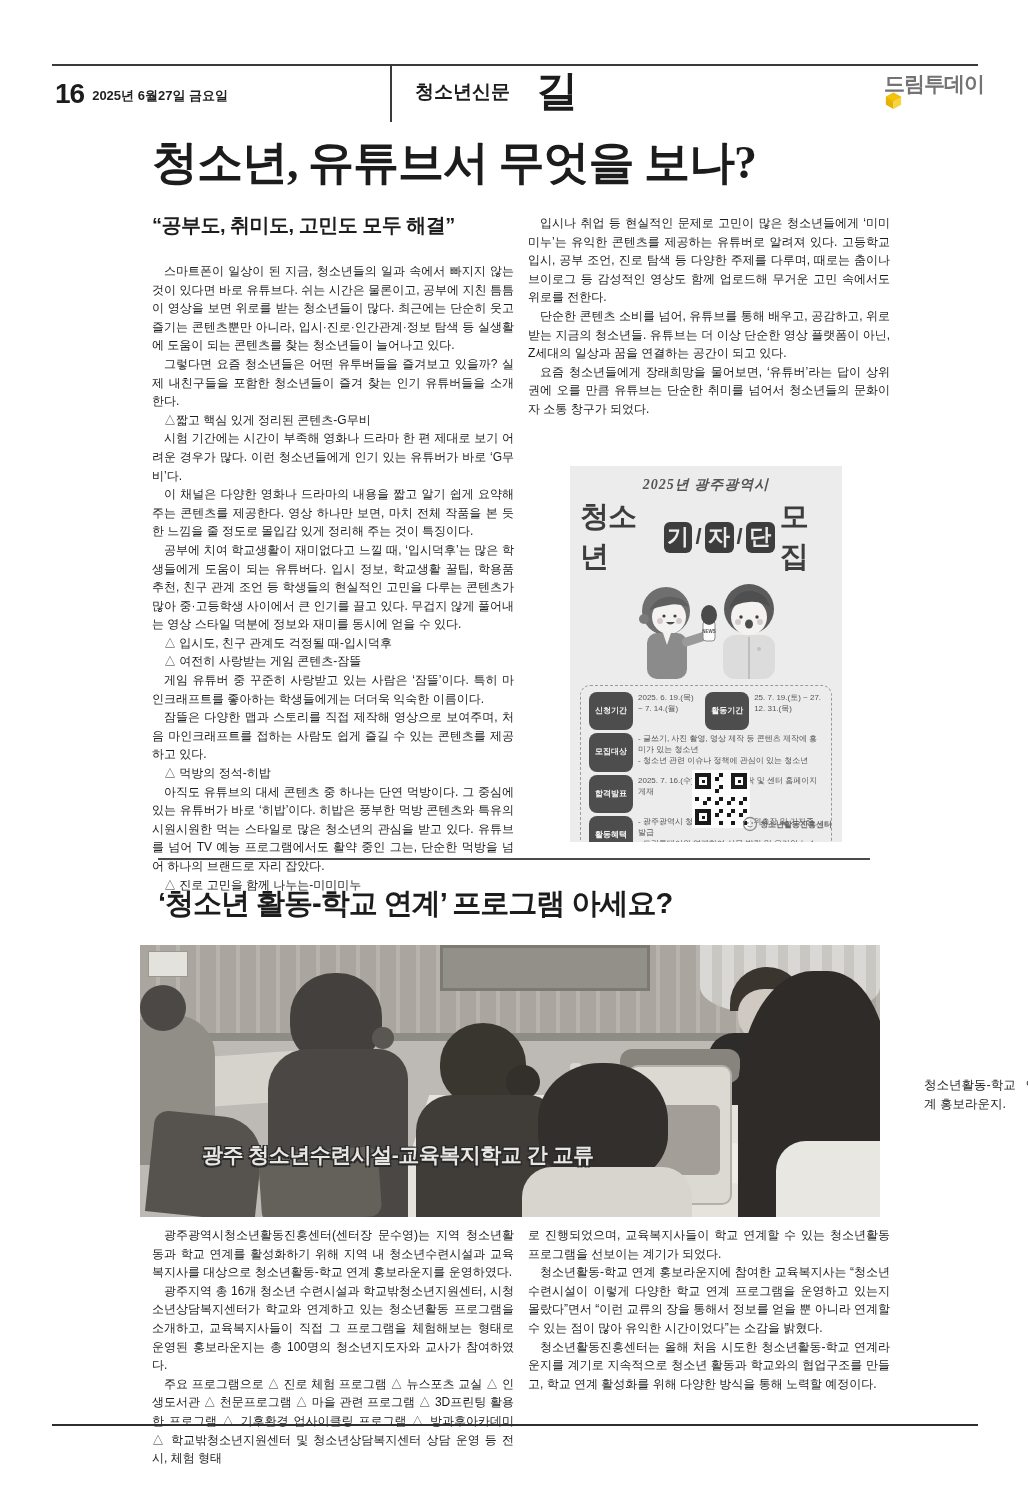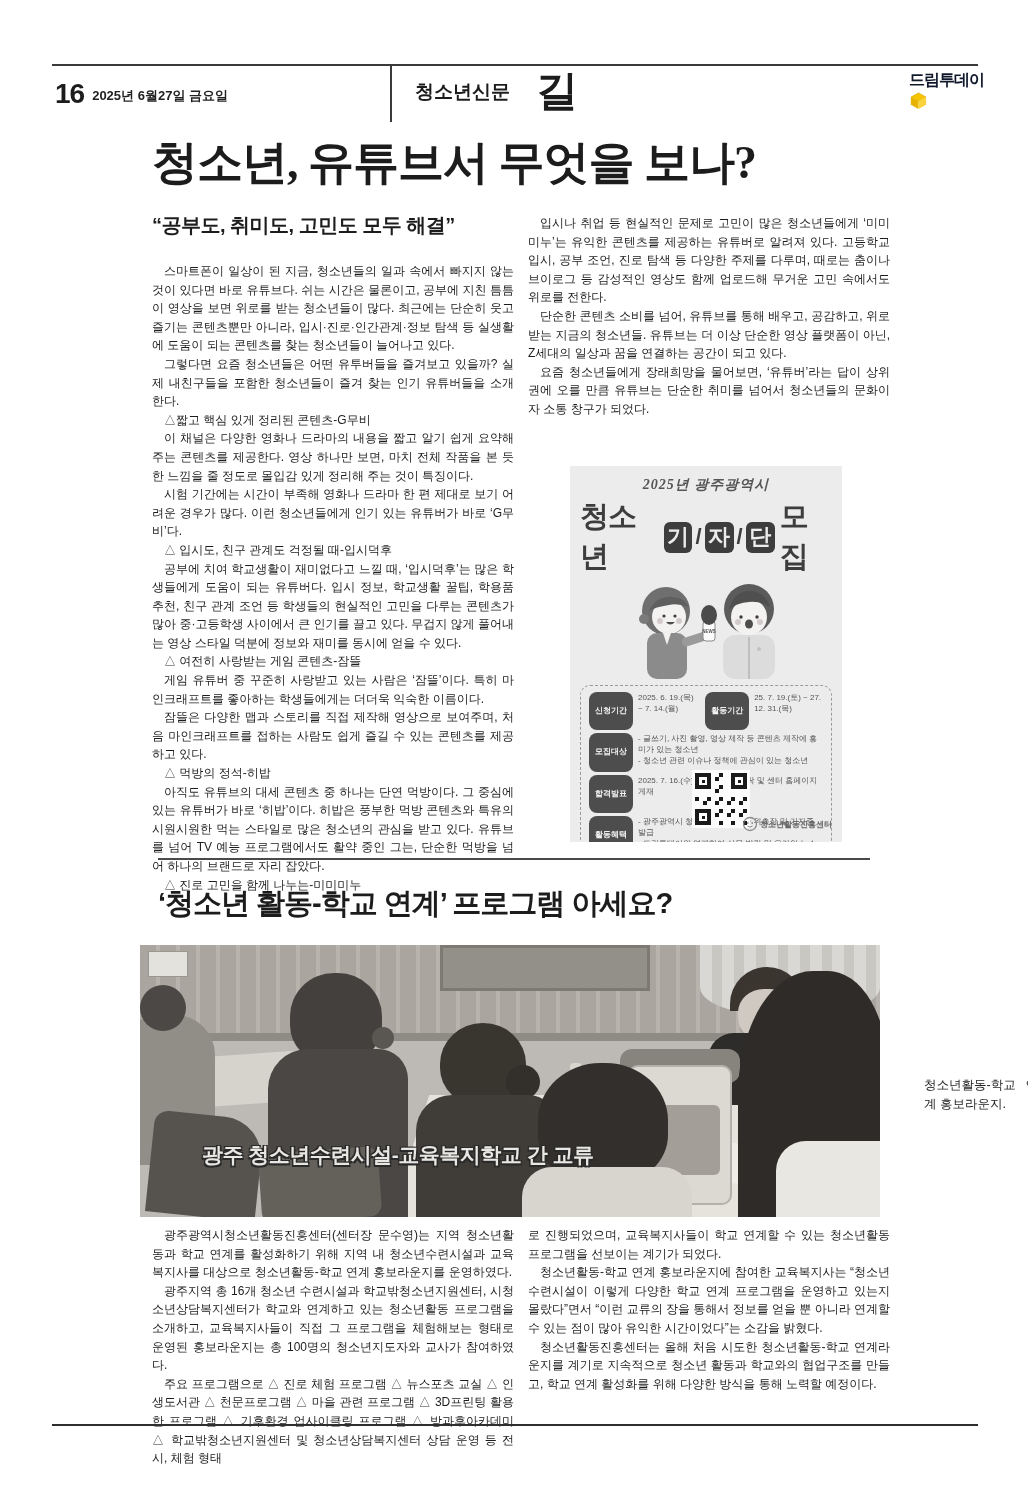--- a/index.html
+++ b/index.html
@@ -13,21 +13,21 @@
   
   .top-rule { left:52px; top:64px; width:926px; height:2px; background:#3a3a3a; }
   .hdr-left { left:55px; top:80px; display:flex; align-items:flex-end; gap:8px; }
   .page-num { font-size:28px; font-weight:700; line-height:1; letter-spacing:-1px; }
   .page-date { font-size:13px; font-weight:700; color:#222; padding-bottom:3px; }
   .hdr-vline { left:390px; top:64px; width:2px; height:58px; background:#3a3a3a; }
   .masthead { left:415px; top:72px; display:flex; align-items:flex-end; gap:26px; }
   .masthead-label { font-size:19px; font-weight:700; padding-bottom:5px; }
   .masthead-title { font-size:42px; font-weight:900; line-height:0.9; letter-spacing:-2px; }
   .logo { right:44px; top:70px; text-align:right; }
-  .logo-text { font-size:16px; font-weight:900; color:#0f172a; letter-spacing:-1px;margin-left:15px; }
+  .logo-text { font-size:21px; font-weight:900; color:#737373; letter-spacing:-1px;margin-left:15px; }
   .logo-cube { position:absolute; left:16px; top:22px; width:17px; height:17px; }
 
   
   .body-col { width:362px; font-size:12px; line-height:18.6px; text-align:justify; }
   .body-col p { text-indent:1em; }
   .body-col p.no-indent { text-indent:0; }
   .byline { text-align:right; font-weight:700; margin-top:4px; text-indent:0 !important; }
 
   
   .headline1 {
@@ -140,24 +140,24 @@
   </svg>
 </div>
 
 <h1 class="abs headline1">청소년, 유튜브서 무엇을 보나?</h1>
 <div class="abs subhead1">“공부도, 취미도, 고민도 모두 해결”</div>
 
 <div class="abs body-col col1-left">
   <p>스마트폰이 일상이 된 지금, 청소년들의 일과 속에서 빠지지 않는 것이 있다면 바로 유튜브다. 쉬는 시간은 물론이고, 공부에 지친 틈틈이 영상을 보면 위로를 받는 청소년들이 많다. 최근에는 단순히 웃고 즐기는 콘텐츠뿐만 아니라, 입시·진로·인간관계·정보 탐색 등 실생활에 도움이 되는 콘텐츠를 찾는 청소년들이 늘어나고 있다.</p>
   <p>그렇다면 요즘 청소년들은 어떤 유투버들을 즐겨보고 있을까? 실제 내친구들을 포함한 청소년들이 즐겨 찾는 인기 유튜버들을 소개한다.</p>
   <p>△짧고 핵심 있게 정리된 콘텐츠-G무비</p>
+  <p>시험 기간에는 시간이 부족해 영화나 드라마 한 편 제대로 보기 어려운 경우가 많다. 이런 청소년들에게 인기 있는 유튜버가 바로 ‘G무비’다.</p>
   <p>이 채널은 다양한 영화나 드라마의 내용을 짧고 알기 쉽게 요약해주는 콘텐츠를 제공한다. 영상 하나만 보면, 마치 전체 작품을 본 듯한 느낌을 줄 정도로 몰입감 있게 정리해 주는 것이 특징이다.</p>
-  <p>시험 기간에는 시간이 부족해 영화나 드라마 한 편 제대로 보기 어려운 경우가 많다. 이런 청소년들에게 인기 있는 유튜버가 바로 ‘G무비’다.</p>
+  <p>공부에 치여 학교생활이 재미없다고 느낄 때, ‘입시덕후’는 많은 학생들에게 도움이 되는 유튜버다. 입시 정보, 학교생활 꿀팁, 학용품 추천, 친구 관계 조언 등 학생들의 현실적인 고민을 다루는 콘텐츠가 많아 중·고등학생 사이에서 큰 인기를 끌고 있다. 무겁지 않게 풀어내는 영상 스타일 덕분에 정보와 재미를 동시에 얻을 수 있다.</p>
   <p>△ 입시도, 친구 관계도 걱정될 때-입시덕후</p>
-  <p>공부에 치여 학교생활이 재미없다고 느낄 때, ‘입시덕후’는 많은 학생들에게 도움이 되는 유튜버다. 입시 정보, 학교생활 꿀팁, 학용품 추천, 친구 관계 조언 등 학생들의 현실적인 고민을 다루는 콘텐츠가 많아 중·고등학생 사이에서 큰 인기를 끌고 있다. 무겁지 않게 풀어내는 영상 스타일 덕분에 정보와 재미를 동시에 얻을 수 있다.</p>
   <p>△ 여전히 사랑받는 게임 콘텐츠-잠뜰</p>
   <p>게임 유튜버 중 꾸준히 사랑받고 있는 사람은 ‘잠뜰’이다. 특히 마인크래프트를 좋아하는 학생들에게는 더더욱 익숙한 이름이다.</p>
   <p>잠뜰은 다양한 맵과 스토리를 직접 제작해 영상으로 보여주며, 처음 마인크래프트를 접하는 사람도 쉽게 즐길 수 있는 콘텐츠를 제공하고 있다.</p>
   <p>△ 먹방의 정석-히밥</p>
   <p>아직도 유튜브의 대세 콘텐츠 중 하나는 단연 먹방이다. 그 중심에 있는 유튜버가 바로 ‘히밥’이다. 히밥은 풍부한 먹방 콘텐츠와 특유의 시원시원한 먹는 스타일로 많은 청소년의 관심을 받고 있다. 유튜브를 넘어 TV 예능 프로그램에서도 활약 중인 그는, 단순한 먹방을 넘어 하나의 브랜드로 자리 잡았다.</p>
   <p>△ 진로 고민을 함께 나누는-미미미누</p>
 </div>
 
 <div class="abs body-col col1-right">
   <p>입시나 취업 등 현실적인 문제로 고민이 많은 청소년들에게 ‘미미미누’는 유익한 콘텐츠를 제공하는 유튜버로 알려져 있다. 고등학교 입시, 공부 조언, 진로 탐색 등 다양한 주제를 다루며, 때로는 춤이나 브이로그 등 감성적인 영상도 함께 업로드해 무거운 고민 속에서도 위로를 전한다.</p>

